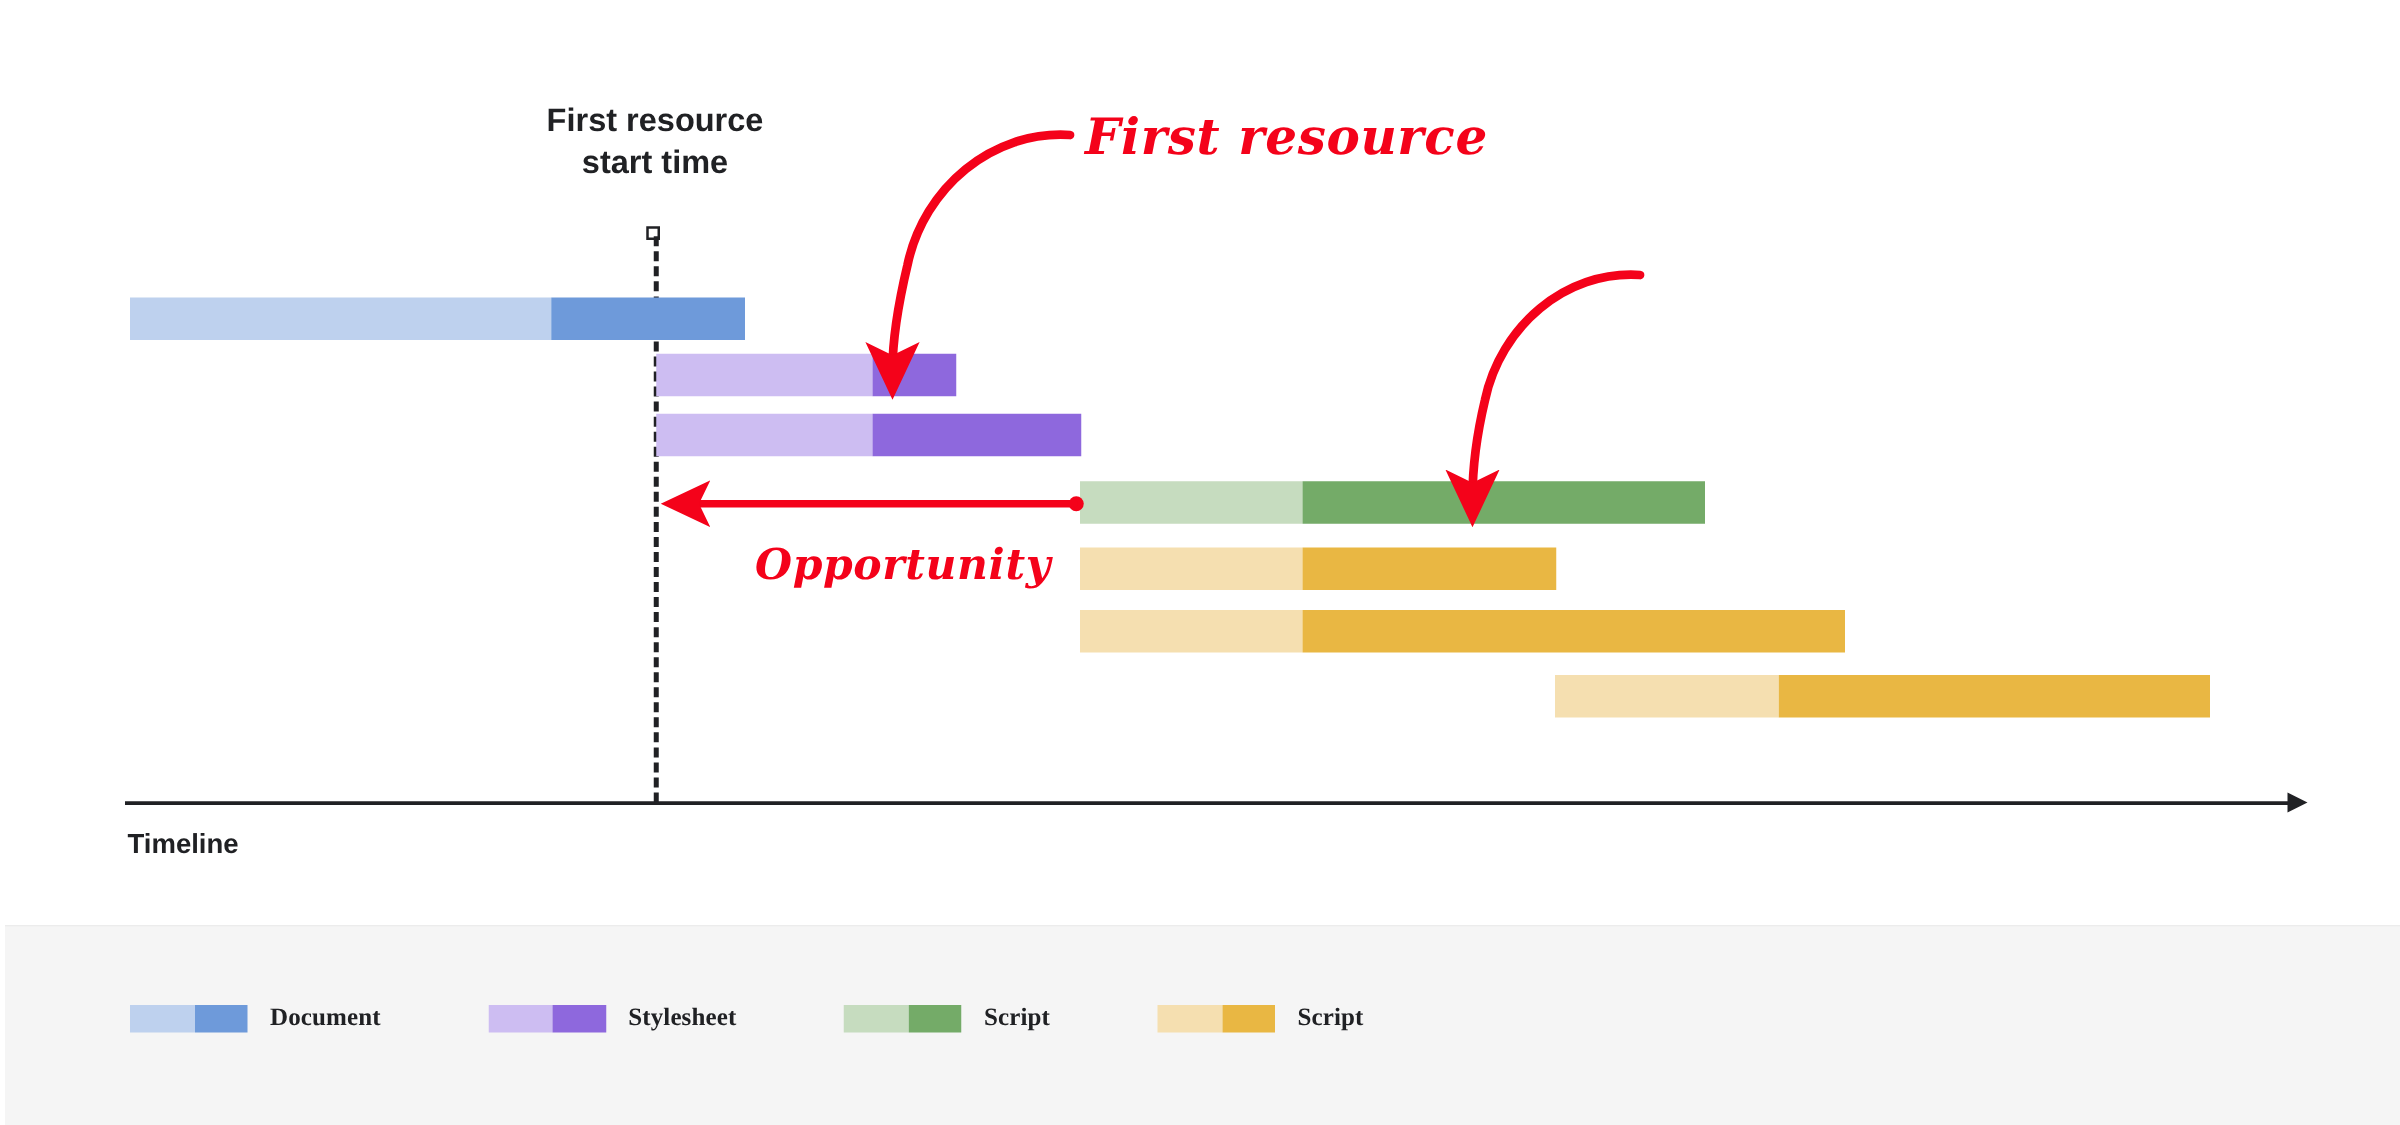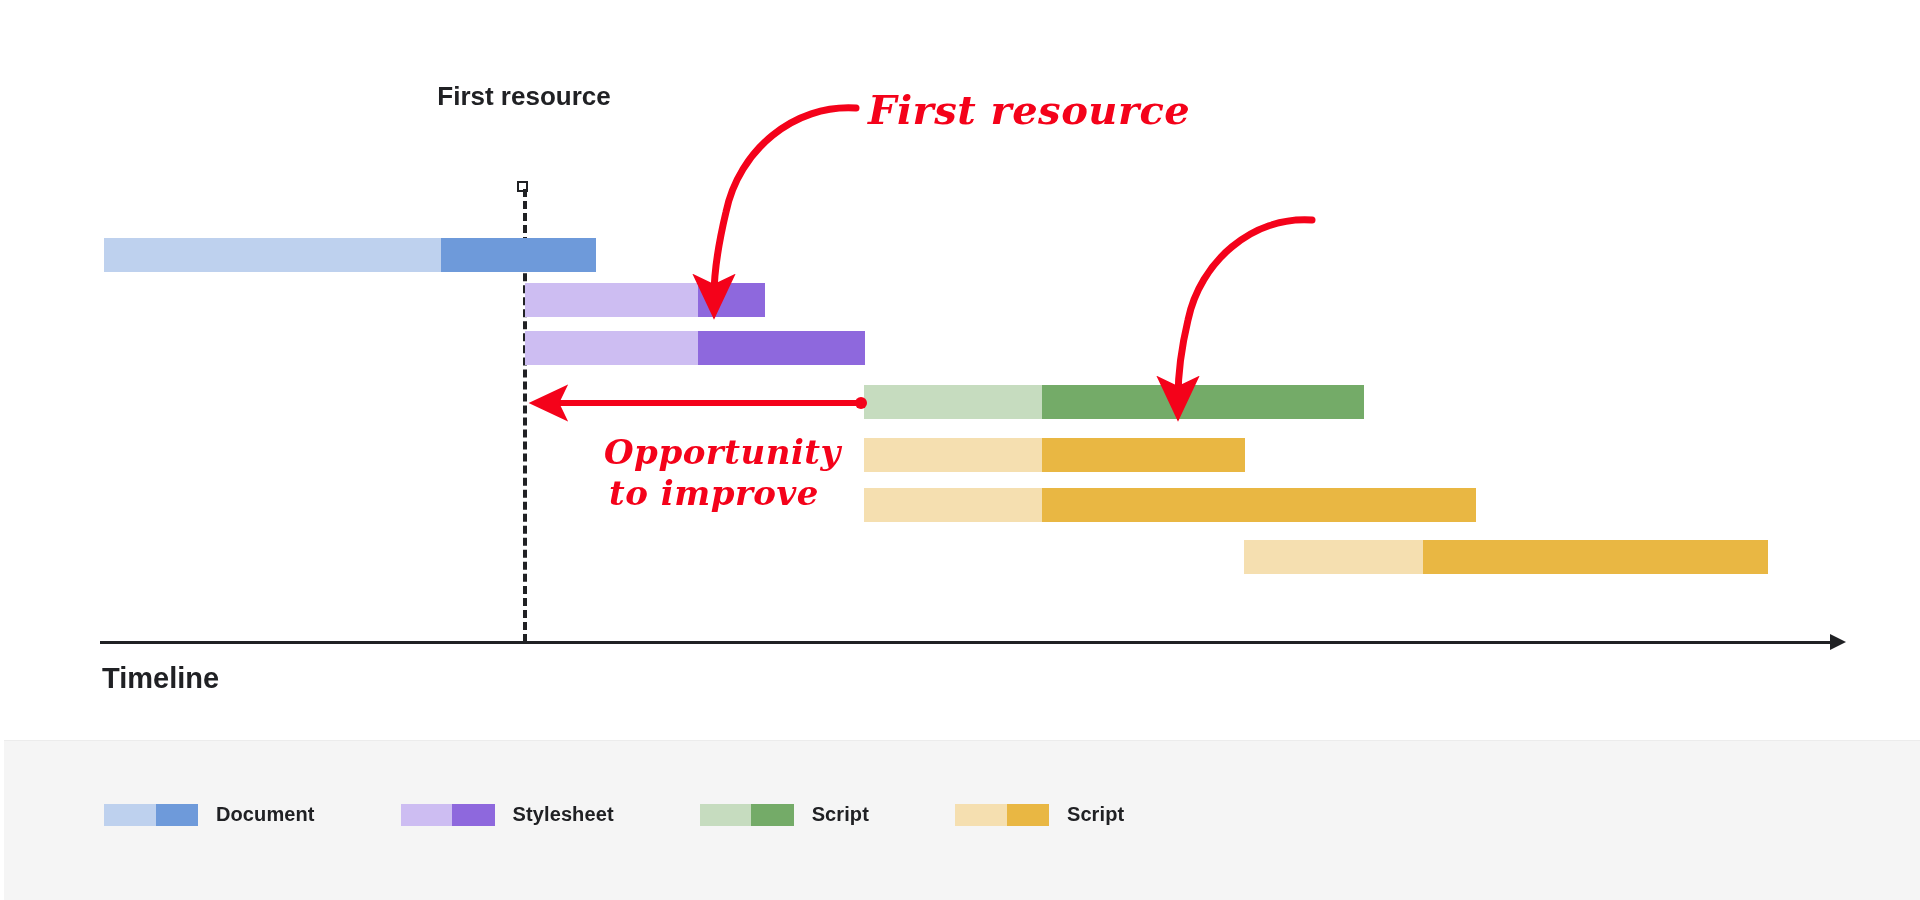--- a/index.html
+++ b/index.html
@@ -67,20 +67,21 @@
     height: 100%;
   }
   .legend-swatch .sw-light { width: 55%; }
   .legend-swatch .sw-dark  { width: 45%; }
   .legend-label {
     font-size: 20px;
     font-weight: bold;
     color: #202124;
     letter-spacing: 0.1px;
     white-space: nowrap;
+    font-family: Liberation Serif, serif;
   }
 
   
   .bar {
     position: absolute;
     height: 34px;
     display: flex;
     flex-direction: row;
   }
   .bar .seg { height: 100%; }
@@ -107,21 +108,21 @@
     top: 634px;
     width: 0; height: 0;
     border-top: 8.5px solid transparent;
     border-bottom: 8.5px solid transparent;
     border-left: 16px solid #202124;
   }
   .axis-label {
     position: absolute;
     left: 98px;
     top: 662px;
-    font-size: 29px;
+    font-size: 22px;
     font-weight: bold;
     color: #202124;
   }
 
   
   .marker-line {
     position: absolute;
     left: 519px;
     top: 189px;
     width: 0;
@@ -190,20 +191,21 @@
 </style>
 </head>
 <body>
 
 <div id="stage">
 
   <div class="chart-area">
 
     <div class="marker-caption">
       <div>First resource</div>
+      <div>start time</div>
     </div>
 
     <div class="marker-knob"></div>
     <div class="marker-line"></div>
 
     <div id="bars-layer">
         <div class="bar" style="left: 100px; top: 238px; width: 492px;">
           <div class="seg stipple" style="background: rgb(190, 209, 238); width: 337px;"></div>
           <div class="seg" style="background: rgb(110, 154, 218); width: 155px;"></div>
         </div>
@@ -235,21 +237,20 @@
 
     <div class="axis-line"></div>
     <div class="axis-arrow"></div>
     <div class="axis-label">Timeline</div>
 
     <div class="annot-text annot-first-resource">First resource</div>
 
 
     <div class="annot-text annot-opportunity">
       <div>Opportunity</div>
-      <div>to improve</div>
     </div>
 
     <svg class="overlay" viewBox="0 0 1920 900">
       <defs>
         <marker id="redhead" markerWidth="7" markerHeight="7" refX="3.2" refY="3.5" orient="auto" markerUnits="strokeWidth">
           <path d="M0,0.4 L6.6,3.5 L0,6.6 L1.5,3.5 Z" fill="#f4021a"></path>
         </marker>
       </defs>
 
       <path d="M852,108 C790,104 735,150 722,212 C712,254 710,280 710,296" fill="none" stroke="#f4021a" stroke-width="7" stroke-linecap="round" marker-end="url(#redhead)"></path>

